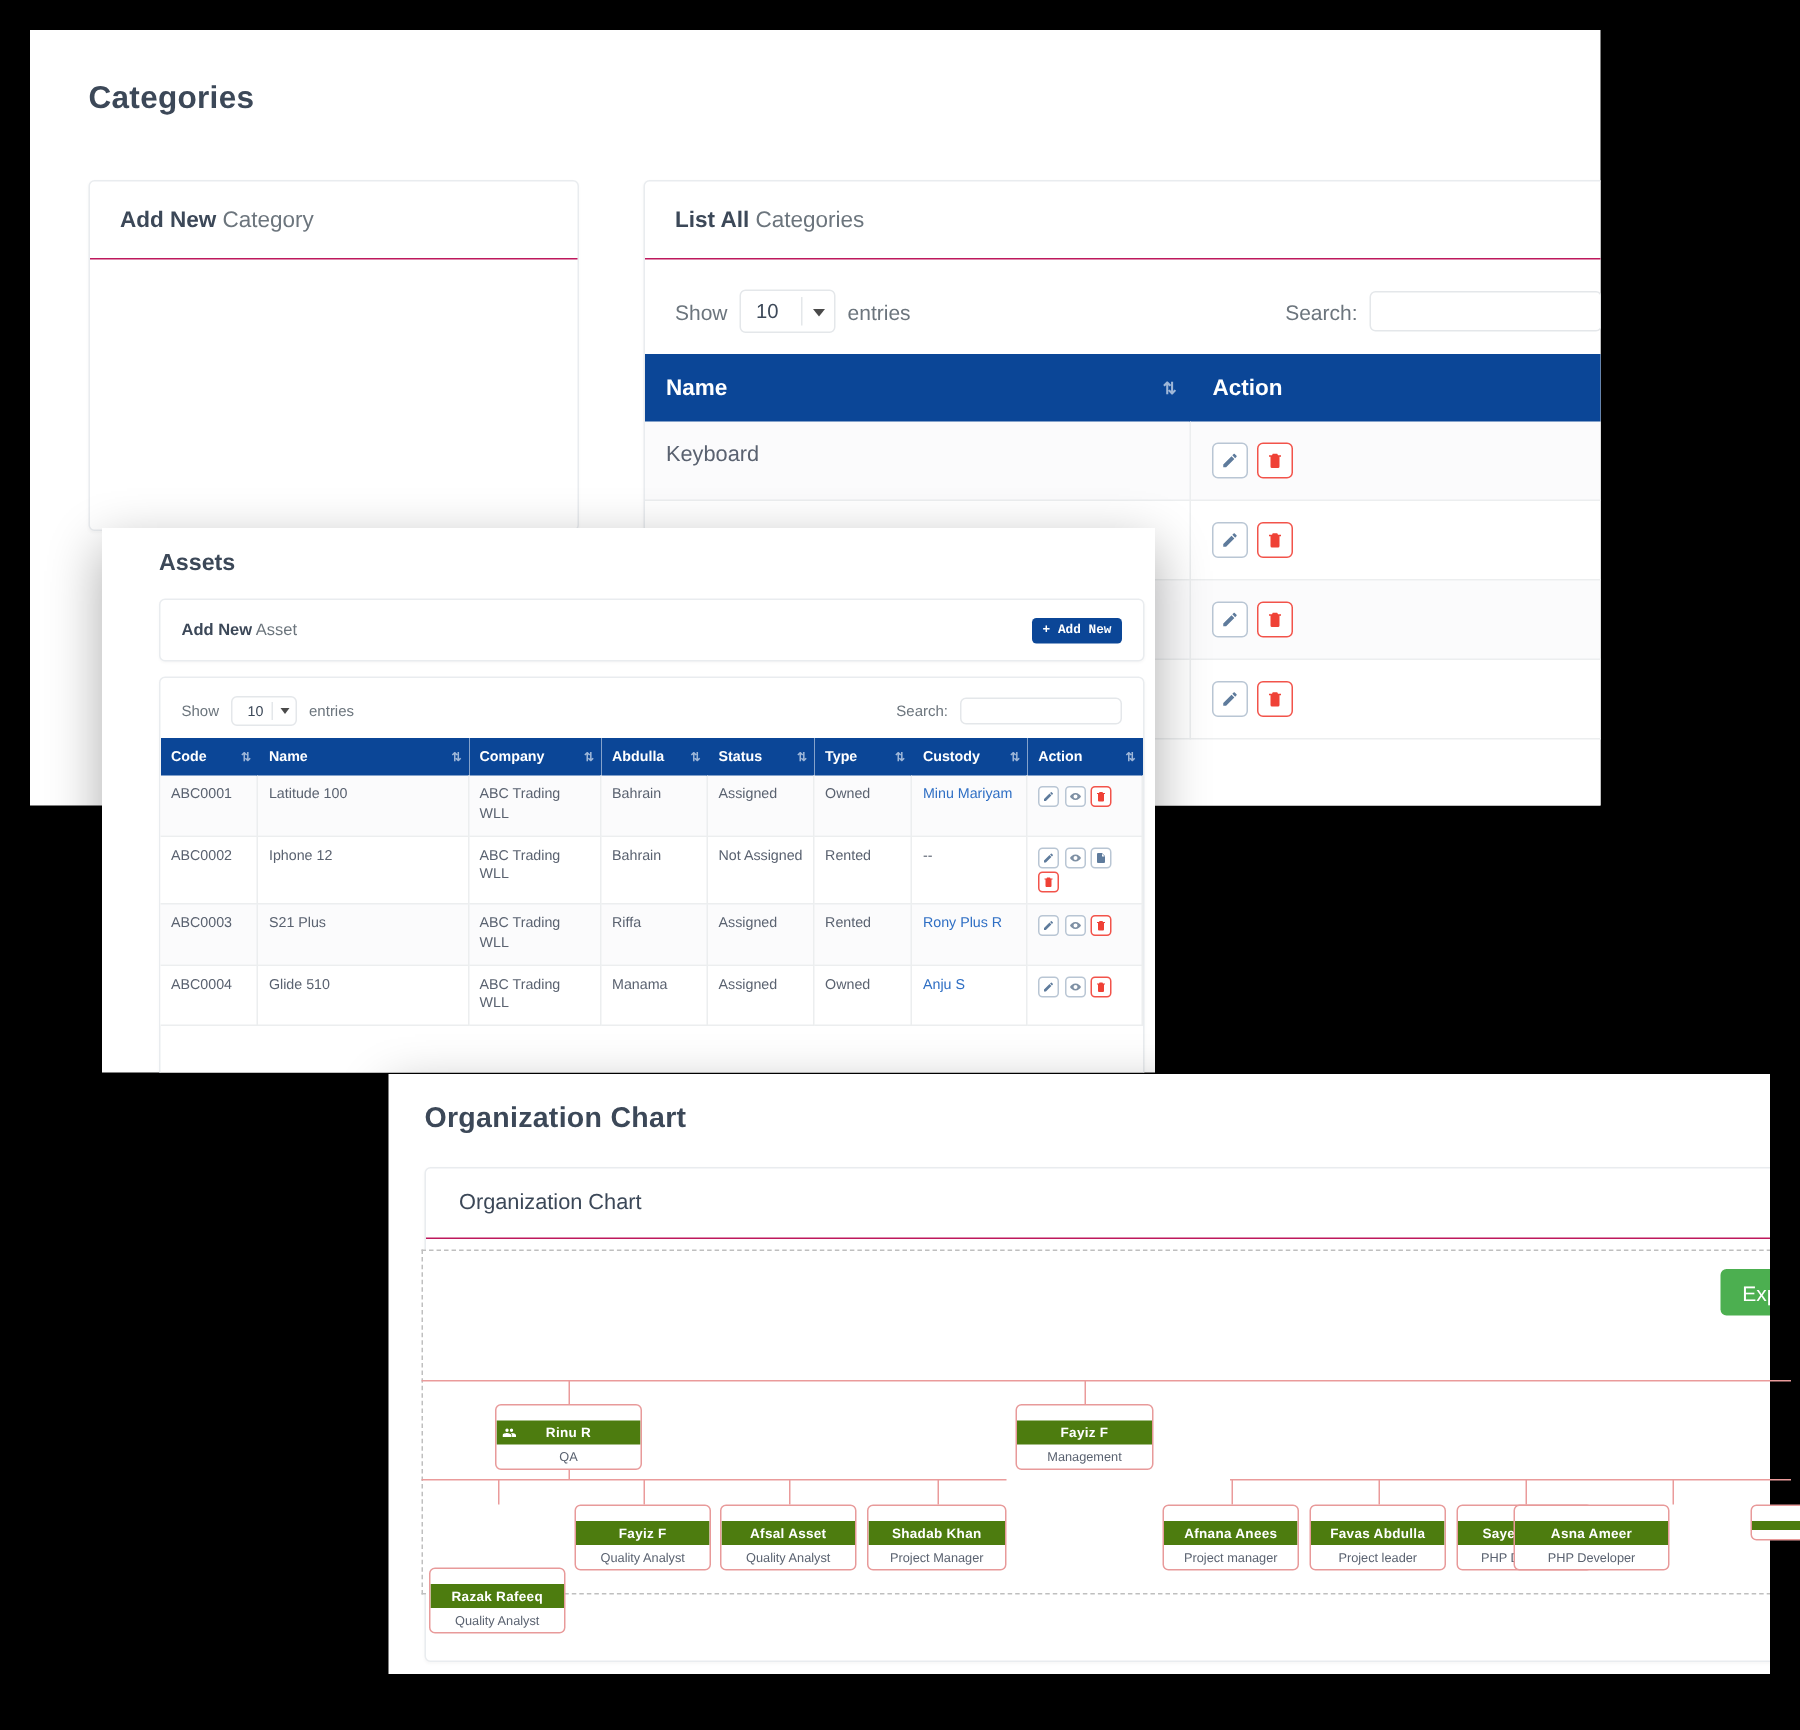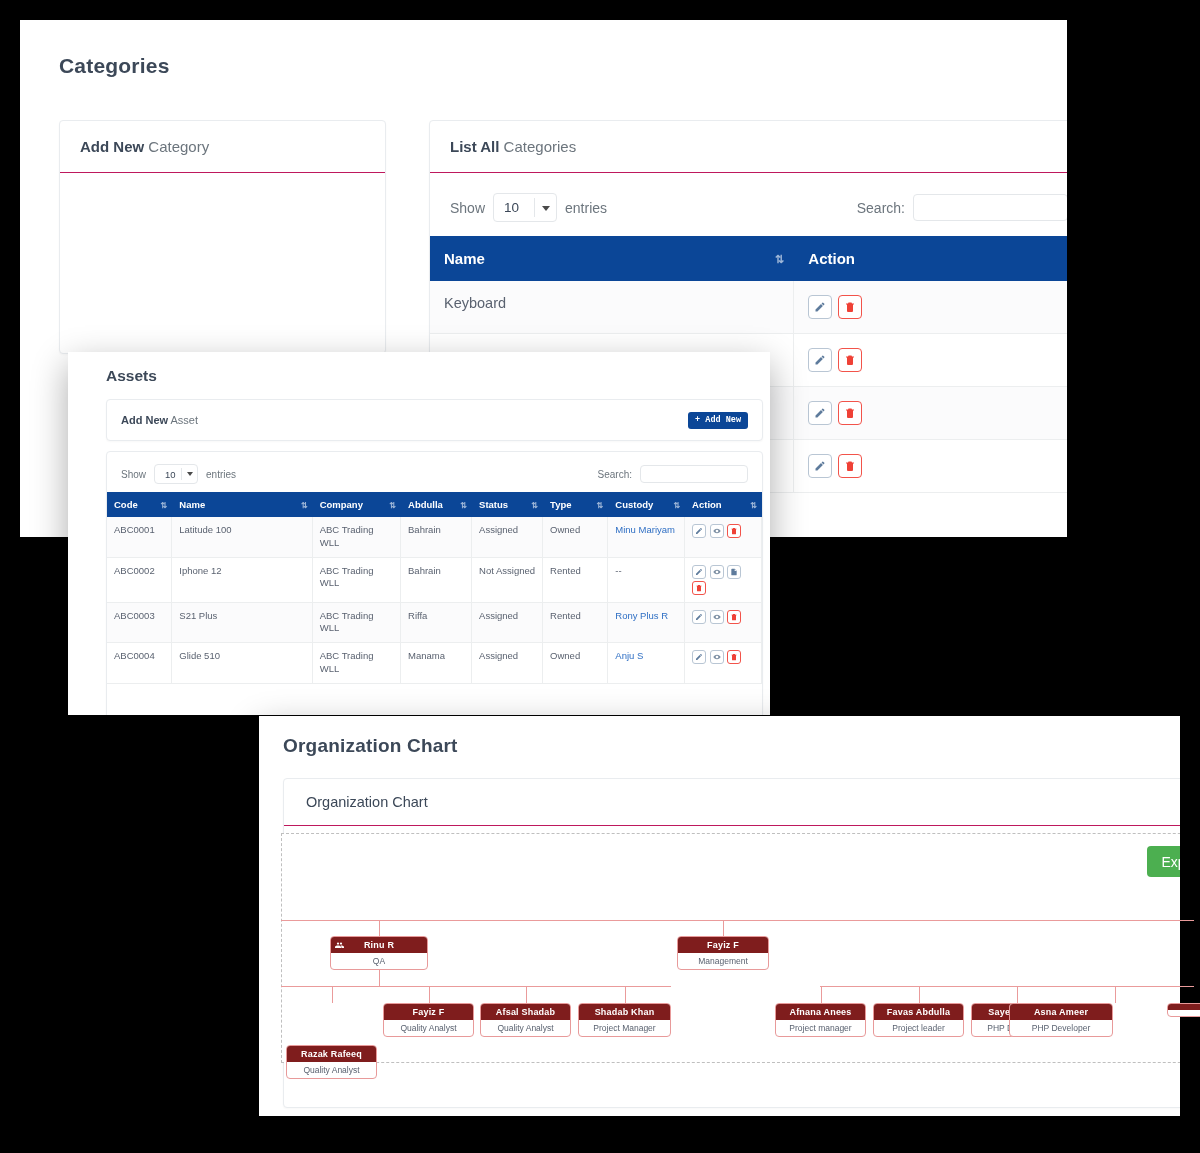--- a/index.html
+++ b/index.html
@@ -238,28 +238,29 @@
   
   .node {
     position:absolute;
     border: 1px solid #e89a9a;
     border-radius: 4px;
     background:#fff;
     overflow:hidden;
     box-sizing:border-box;
   }
   .node .nm {
-    background:#7f1d1d; color:#fff;
+    background:#4d7c0f; color:#fff;
     font-size: 9px; font-weight:bold;
     text-align:center;
     padding: 3px 2px;
     letter-spacing: .2px;
     position:relative;
     white-space:nowrap;
     overflow:hidden;
+    margin-top:10px;
   }
   .node .rl {
     font-size: 8.5px; color:#5a6270;
     text-align:center; padding: 3px 2px;
     white-space:nowrap; overflow:hidden;
   }
   .node .grp-icon {
     position:absolute; left:4px; top:50%; transform:translateY(-50%);
     line-height:0;
   }
@@ -583,21 +584,21 @@
     </div>
     <div class="node" style="left: 286px; top: 1045px; width: 91px;">
       <div class="nm">Razak Rafeeq</div>
       <div class="rl">Quality Analyst</div>
     </div>
     <div class="node" style="left: 383px; top: 1003px; width: 91px;">
       <div class="nm">Fayiz F</div>
       <div class="rl">Quality Analyst</div>
     </div>
     <div class="node" style="left: 480px; top: 1003px; width: 91px;">
-      <div class="nm">Afsal Shadab</div>
+      <div class="nm">Afsal Asset</div>
       <div class="rl">Quality Analyst</div>
     </div>
     <div class="node" style="left: 578px; top: 1003px; width: 93px;">
       <div class="nm">Shadab Khan</div>
       <div class="rl">Project Manager</div>
     </div>
     <div class="node" style="left: 775px; top: 1003px; width: 91px;">
       <div class="nm">Afnana Anees</div>
       <div class="rl">Project manager</div>
     </div>

